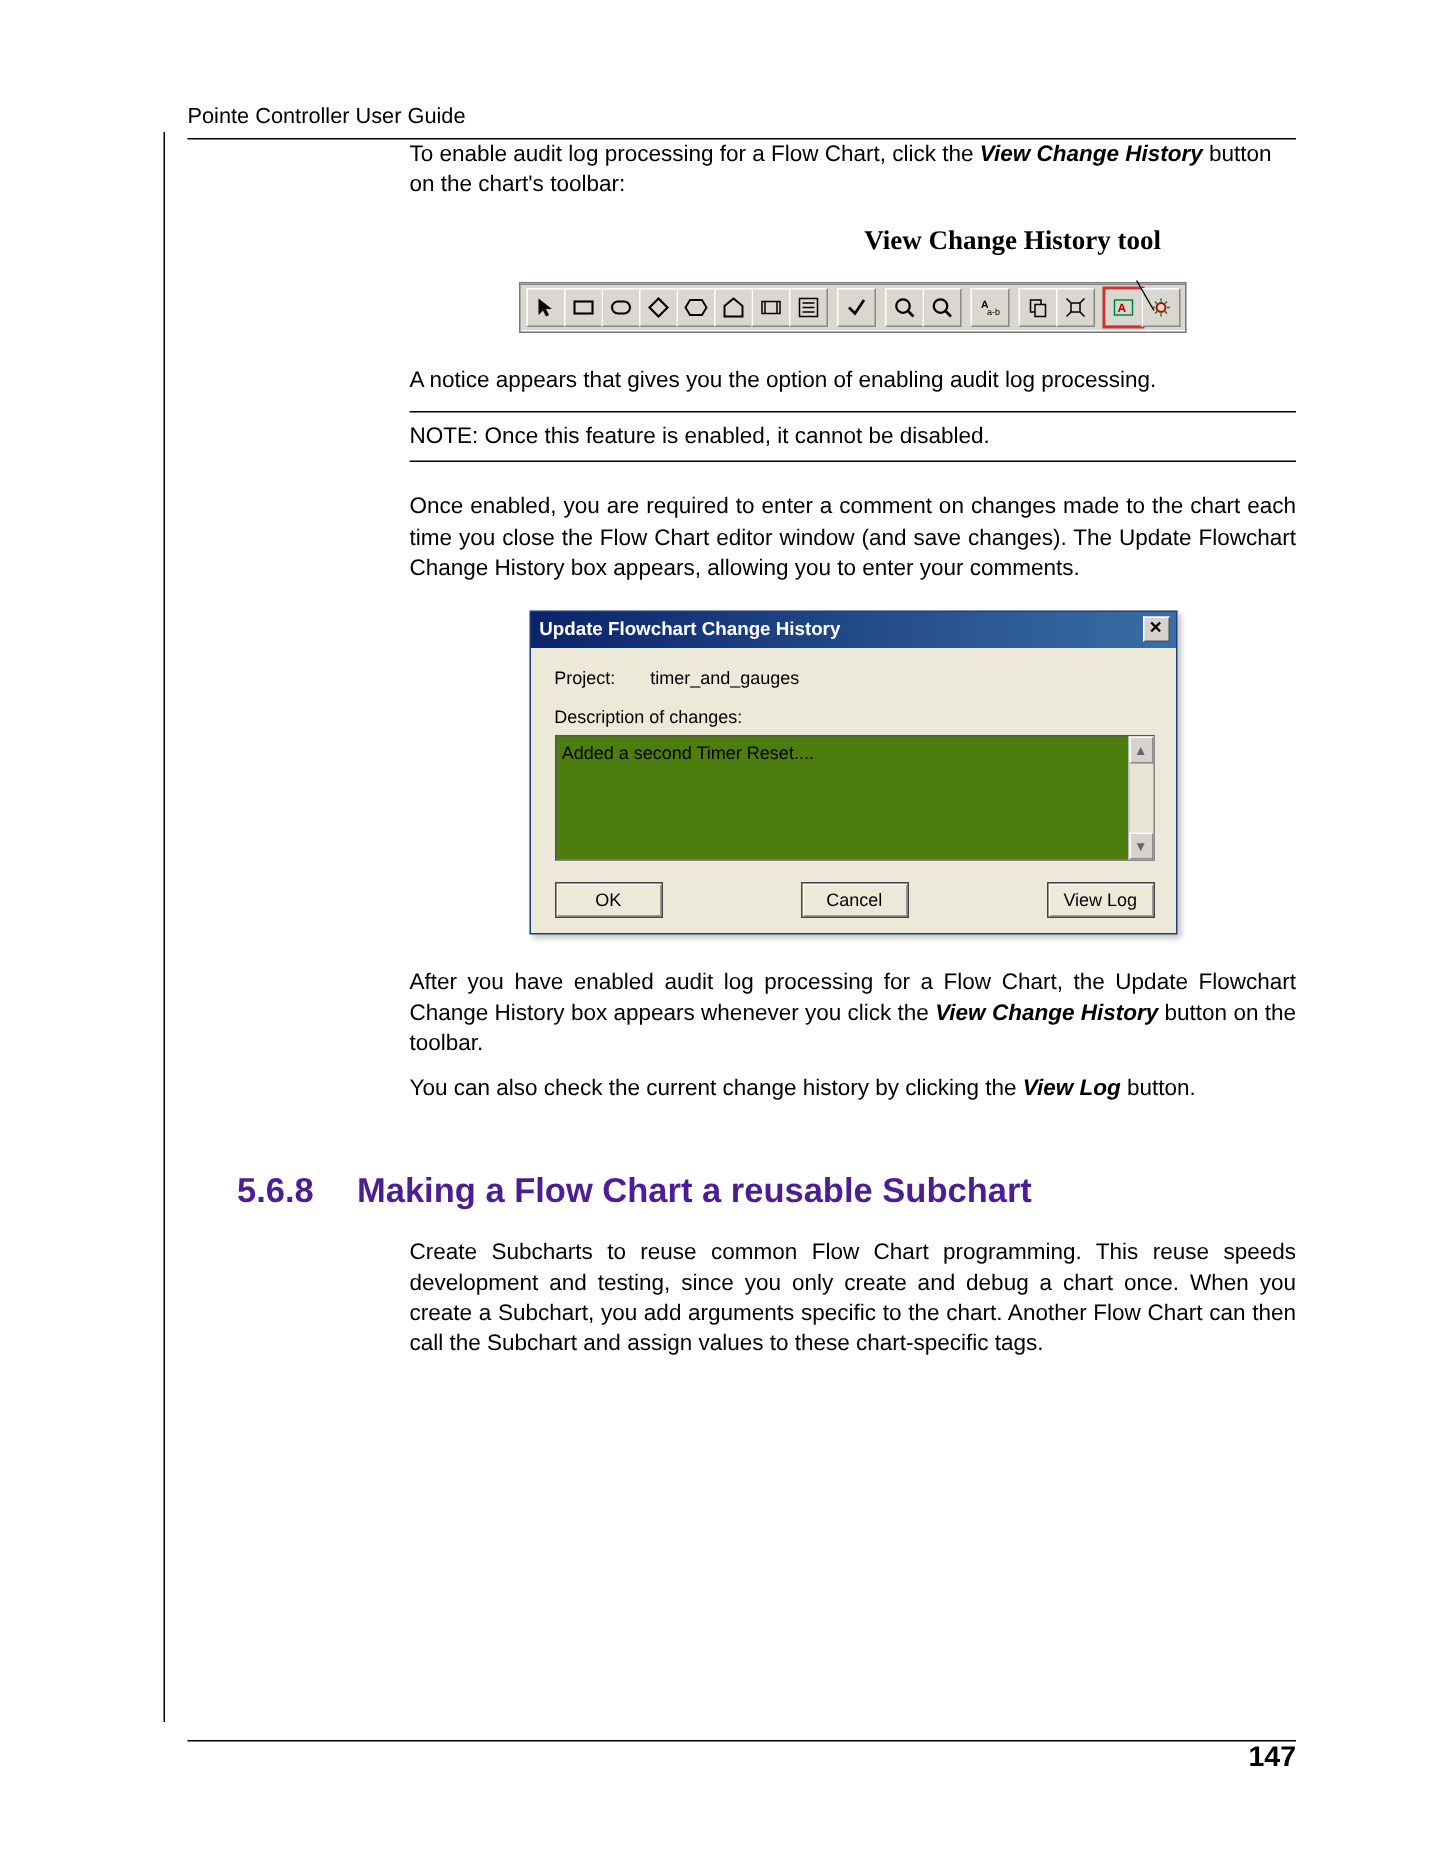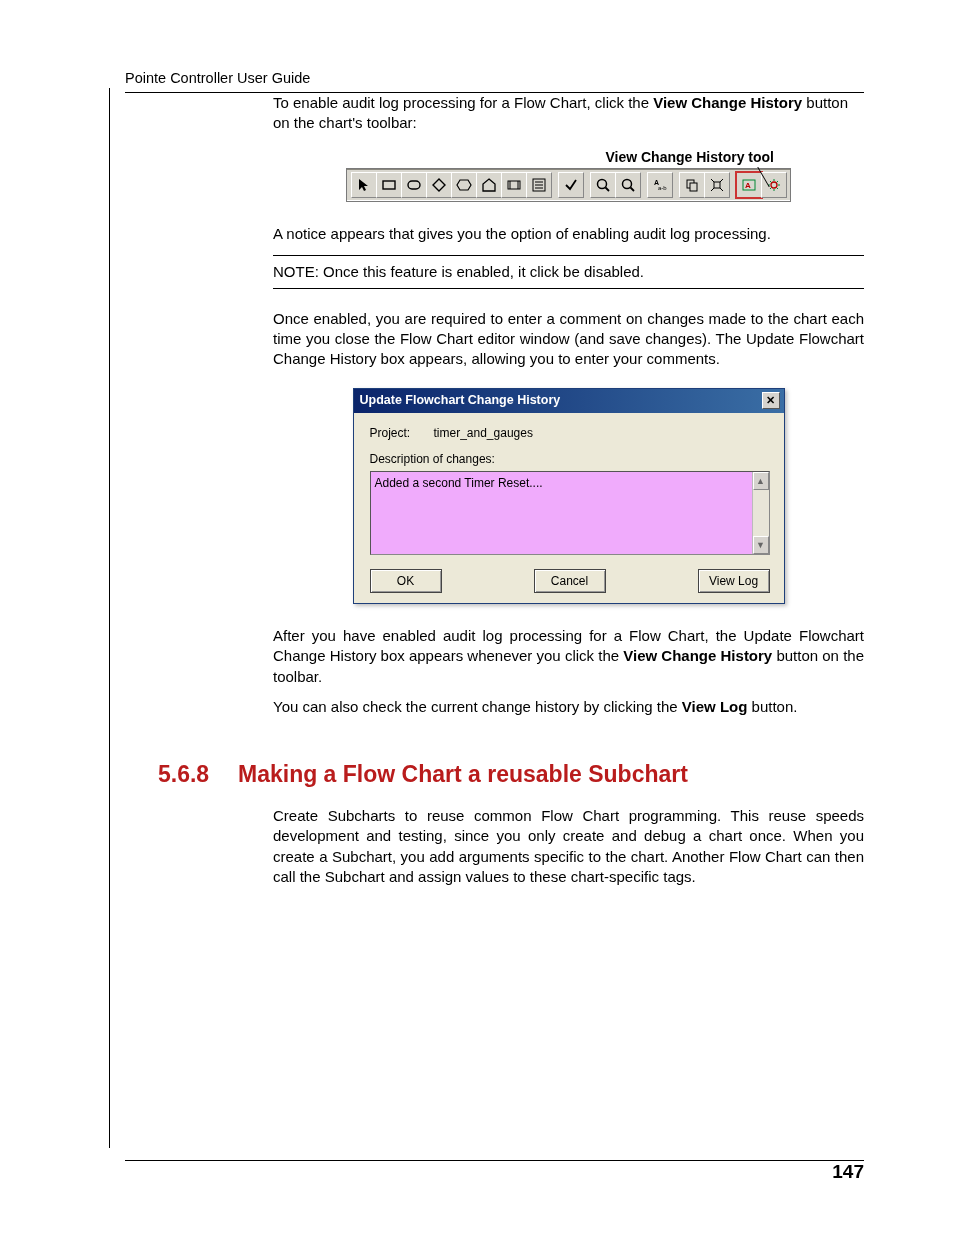--- a/index.html
+++ b/index.html
@@ -32,31 +32,31 @@
     margin-left: 30px;
   }
   .running-head .right { font-weight: 700; }
   .body-col {
     margin-left: 178px;
     font-size: 15px;
     line-height: 1.35;
   }
   .justify { text-align: justify; }
   .para { margin: 0 0 10px 0; }
-  .bold { font-weight: 700; }
+  .bold { font-weight: 700; font-style: italic; }
 
   
   .fig-wrap { margin: 14px 0 22px 0; }
   .fig-caption {
     font-weight: 700;
-    font-size: 14px;
+    font-size: 18px;
     text-align: right;
     padding-right: 90px;
-    margin-bottom: 2px;
-    font-family: Liberation Sans, sans-serif;
+    margin-bottom: 16px;
+    font-family: Liberation Serif, serif;
   }
   .toolbar-row { position: relative; }
   .arrow-leader {
     position: absolute;
     top: -1px;
     right: 100px;
     width: 60px;
     height: 20px;
     border-right: 1px solid #000;
     transform: skewX(30deg);
@@ -126,21 +126,21 @@
     display:flex;align-items:center;justify-content:center;
     color:#000;font-weight:700;font-size:11px;line-height:1;
   }
   .dlg-body { padding: 12px 14px 10px 16px; color: #000; }
   .dlg-row { display:flex; margin-bottom:4px; }
   .dlg-label { width: 64px; }
   .dlg-textarea {
     margin-top: 4px;
     border: 1px solid #888;
     border-top-color:#555;border-left-color:#555;
-    background:#f0abfc;
+    background:#4d7c0f;
     height: 76px;
     position: relative;
     padding: 3px 18px 3px 4px;
   }
   .dlg-scroll {
     position:absolute; right:0; top:0; bottom:0; width:16px;
     background:#e8e5d8;
     border-left:1px solid #bbb;
     display:flex;flex-direction:column;justify-content:space-between;
   }
@@ -156,21 +156,21 @@
   }
   .win-btn {
     min-width:70px;height:22px;
     background:#ece9d8;border:1px solid #444;
     box-shadow: inset 1px 1px 0 #fff, inset -1px -1px 0 #999;
     font-size:12px;display:flex;align-items:center;justify-content:center;
   }
 
   .section-head {
     display:flex;
-    color:#b91c1c;
+    color:#4c1d95;
     font-weight:700;
     font-size:23px;
     margin: 42px 0 16px -115px;
     font-family: Arial, "Arial Narrow", sans-serif;
   }
   .section-head .num { width:80px; flex-shrink:0; }
 
   .page-num {
     position:absolute;
     right: 90px;
@@ -304,21 +304,21 @@
                 <path d="M8 2 v2 M8 12 v2 M2 8 h2 M12 8 h2 M4 4 l1.4 1.4 M12 12 l-1.4 -1.4 M4 12 l1.4 -1.4 M12 4 l-1.4 1.4" stroke="#083"></path>
               </svg>
             </div>
         </div>
       </div>
     </div>
 
     <p class="para">A notice appears that gives you the option of enabling audit log processing.</p>
 
     <div class="note-block">
-      <span>NOTE: Once this feature is enabled, it click be disabled.</span>
+      <span>NOTE: Once this feature is enabled, it cannot be disabled.</span>
     </div>
 
     <p class="para justify">Once enabled, you are required to enter a comment on changes made to the chart each time you close the Flow Chart editor window (and save changes). The Update Flowchart Change History box appears, allowing you to enter your comments.</p>
 
     <div class="dialog">
       <div class="dlg-title">
         <span>Update Flowchart Change History</span>
         <div class="dlg-close">✕</div>
       </div>
       <div class="dlg-body">

